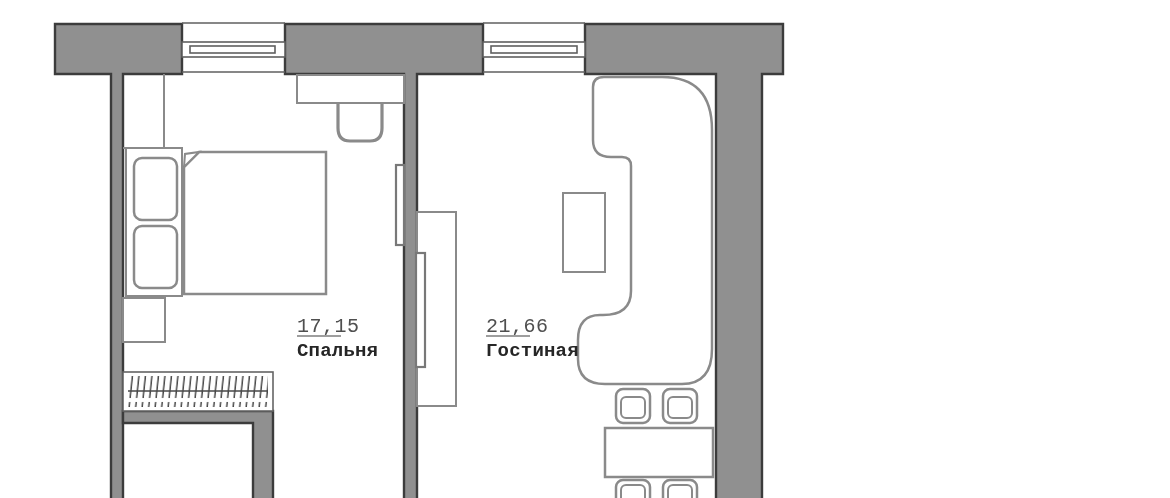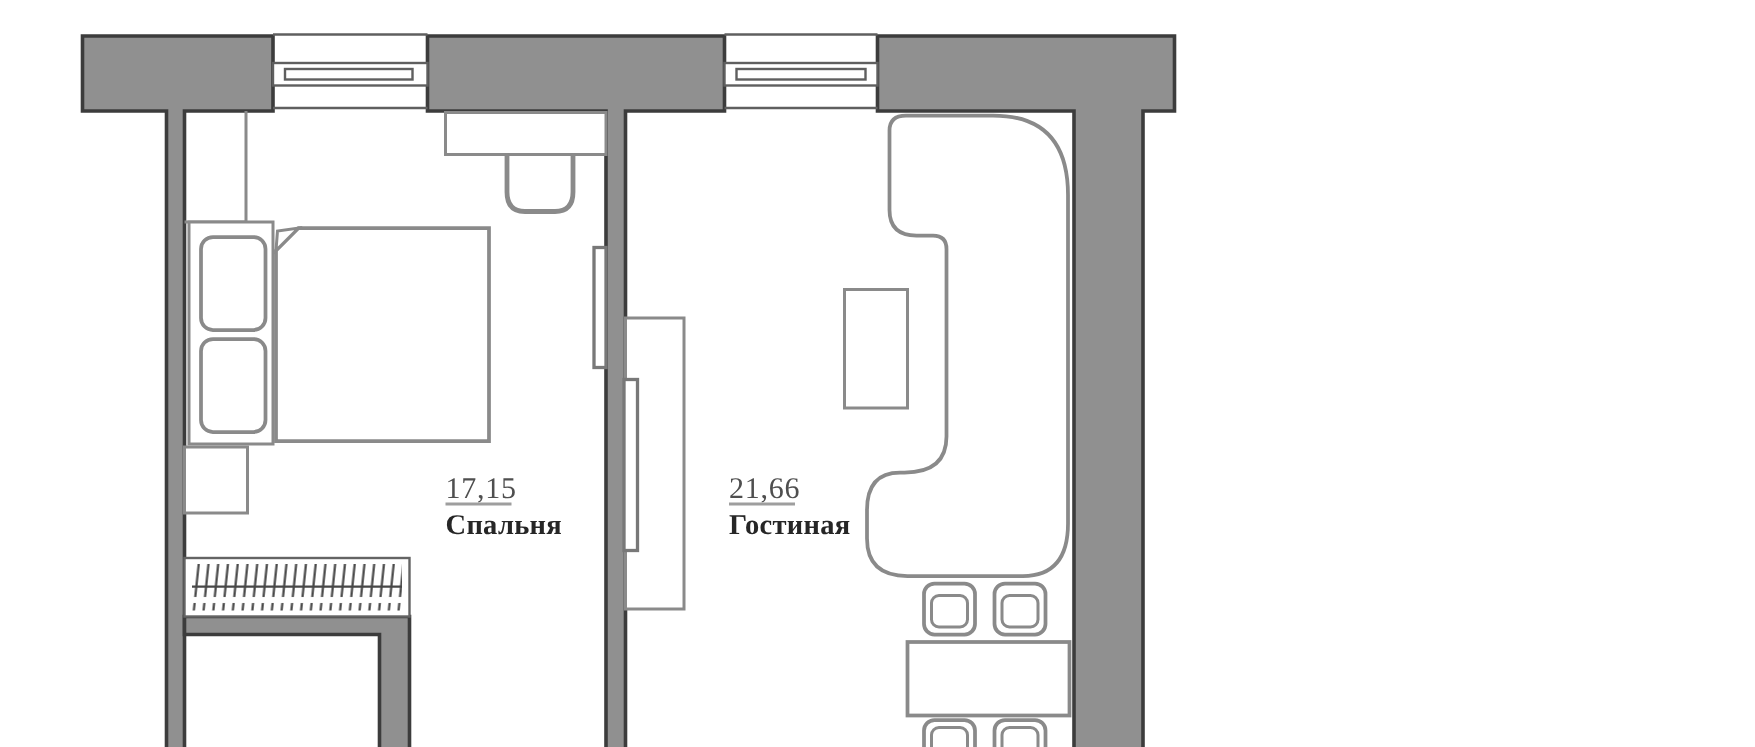--- a/index.html
+++ b/index.html
@@ -10,21 +10,21 @@
     --furniture-line-dark:#787878;
     --window-line:#5f5f5f;
     --hanger-line:#474747;
     --area-text:#4f4f4f;
     --name-text:#262626;
     --underline:#9e9e9e;
   }
   html,body{margin:0;padding:0;background:var(--background);}
   .stage{
     position:relative;width:1170px;height:498px;background:var(--background);
-    font-family:Liberation Serif, serif;overflow:hidden;
+    font-family:Liberation Mono, monospace;overflow:hidden;
   }
   svg{display:block;}
   .wall{fill:var(--wall-fill);stroke:var(--wall-outline);stroke-width:2.4;stroke-linejoin:miter;}
   .exline{stroke:var(--window-line);stroke-width:1.6;fill:none;}
   .win{fill:#ffffff;stroke:var(--window-line);stroke-width:1.6;}
   .furn{fill:#ffffff;stroke:var(--furniture-line);stroke-width:2;}
   .furn-t{fill:#ffffff;stroke:var(--furniture-line);stroke-width:2.5;}
   .furn-d{fill:#ffffff;stroke:var(--furniture-line-dark);stroke-width:2.2;}
   .openline{fill:none;stroke:var(--furniture-line);stroke-width:2;}
   .stool{fill:none;stroke:var(--furniture-line);stroke-width:3.2;stroke-linecap:round;}

